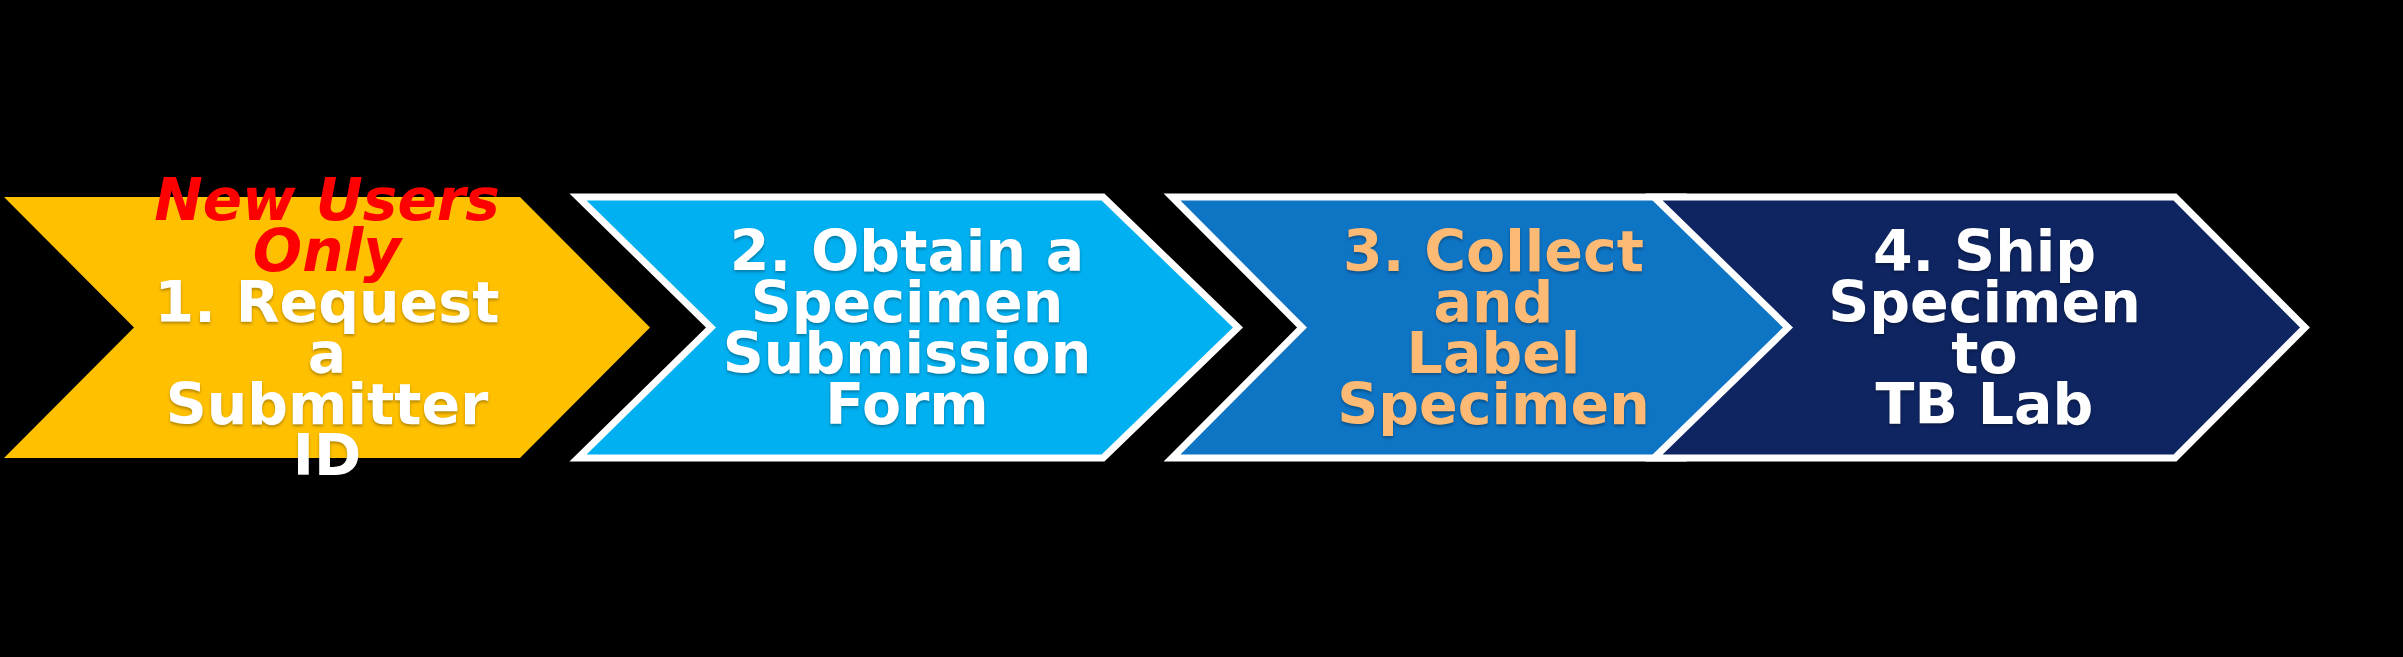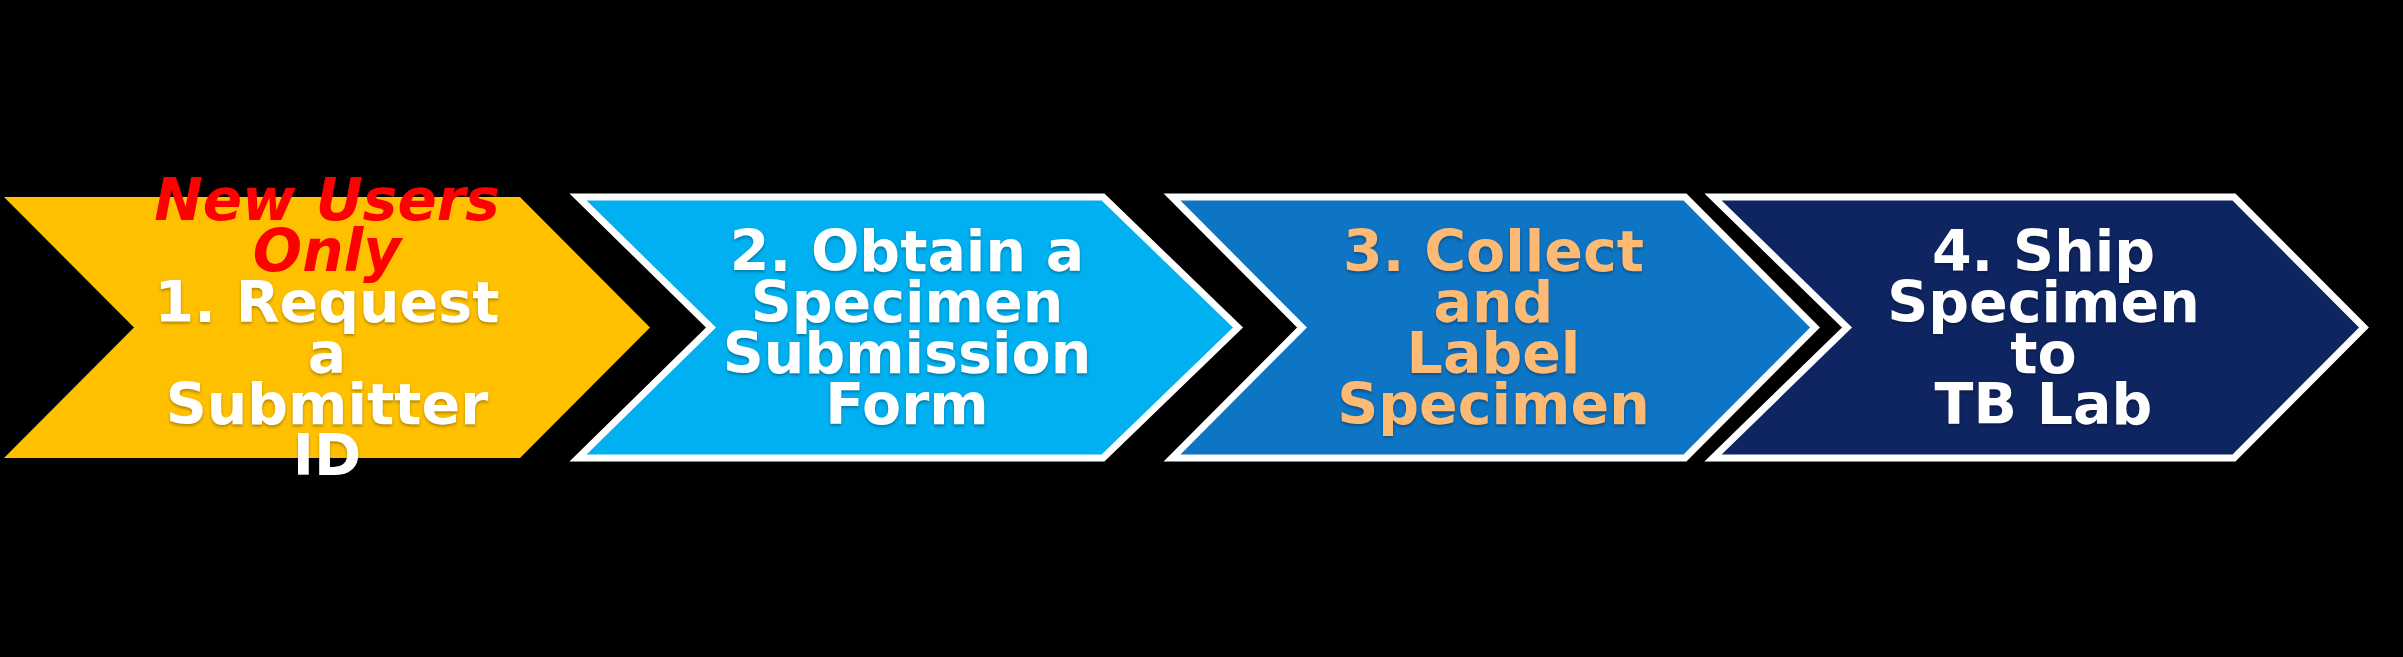--- a/index.html
+++ b/index.html
@@ -55,21 +55,21 @@
     text-shadow: none;
     font-style: italic;
   }
   
   .arrow-1 { left: 4px;    width: 646px; }
   .arrow-1 .label-box { padding: 0 130px 0 130px; }
   .arrow-2 { left: 578px;  width: 660px; }
   .arrow-2 .label-box { padding: 0 135px 0 133px; }
   .arrow-3 { left: 1172px; width: 643px; }
   .arrow-3 .label-box { padding: 0 130px 0 130px; }
-  .arrow-4 { left: 1713px; width: 651px; }
+  .arrow-4 { left: 1654px; width: 651px; }
   .arrow-4 .label-box { padding: 0 124px 0 134px; }
 </style>
 </head>
 <body>
 
 <div class="stage">
 
   <div class="arrow arrow-1">
     <svg width="646" height="261" viewBox="0 0 646 261">
       <polygon points="0,0 516,0 646,130.5 516,261 0,261 130,130.5" stroke-width="7" stroke-linejoin="miter" fill="#FFC000" stroke="none"></polygon>

